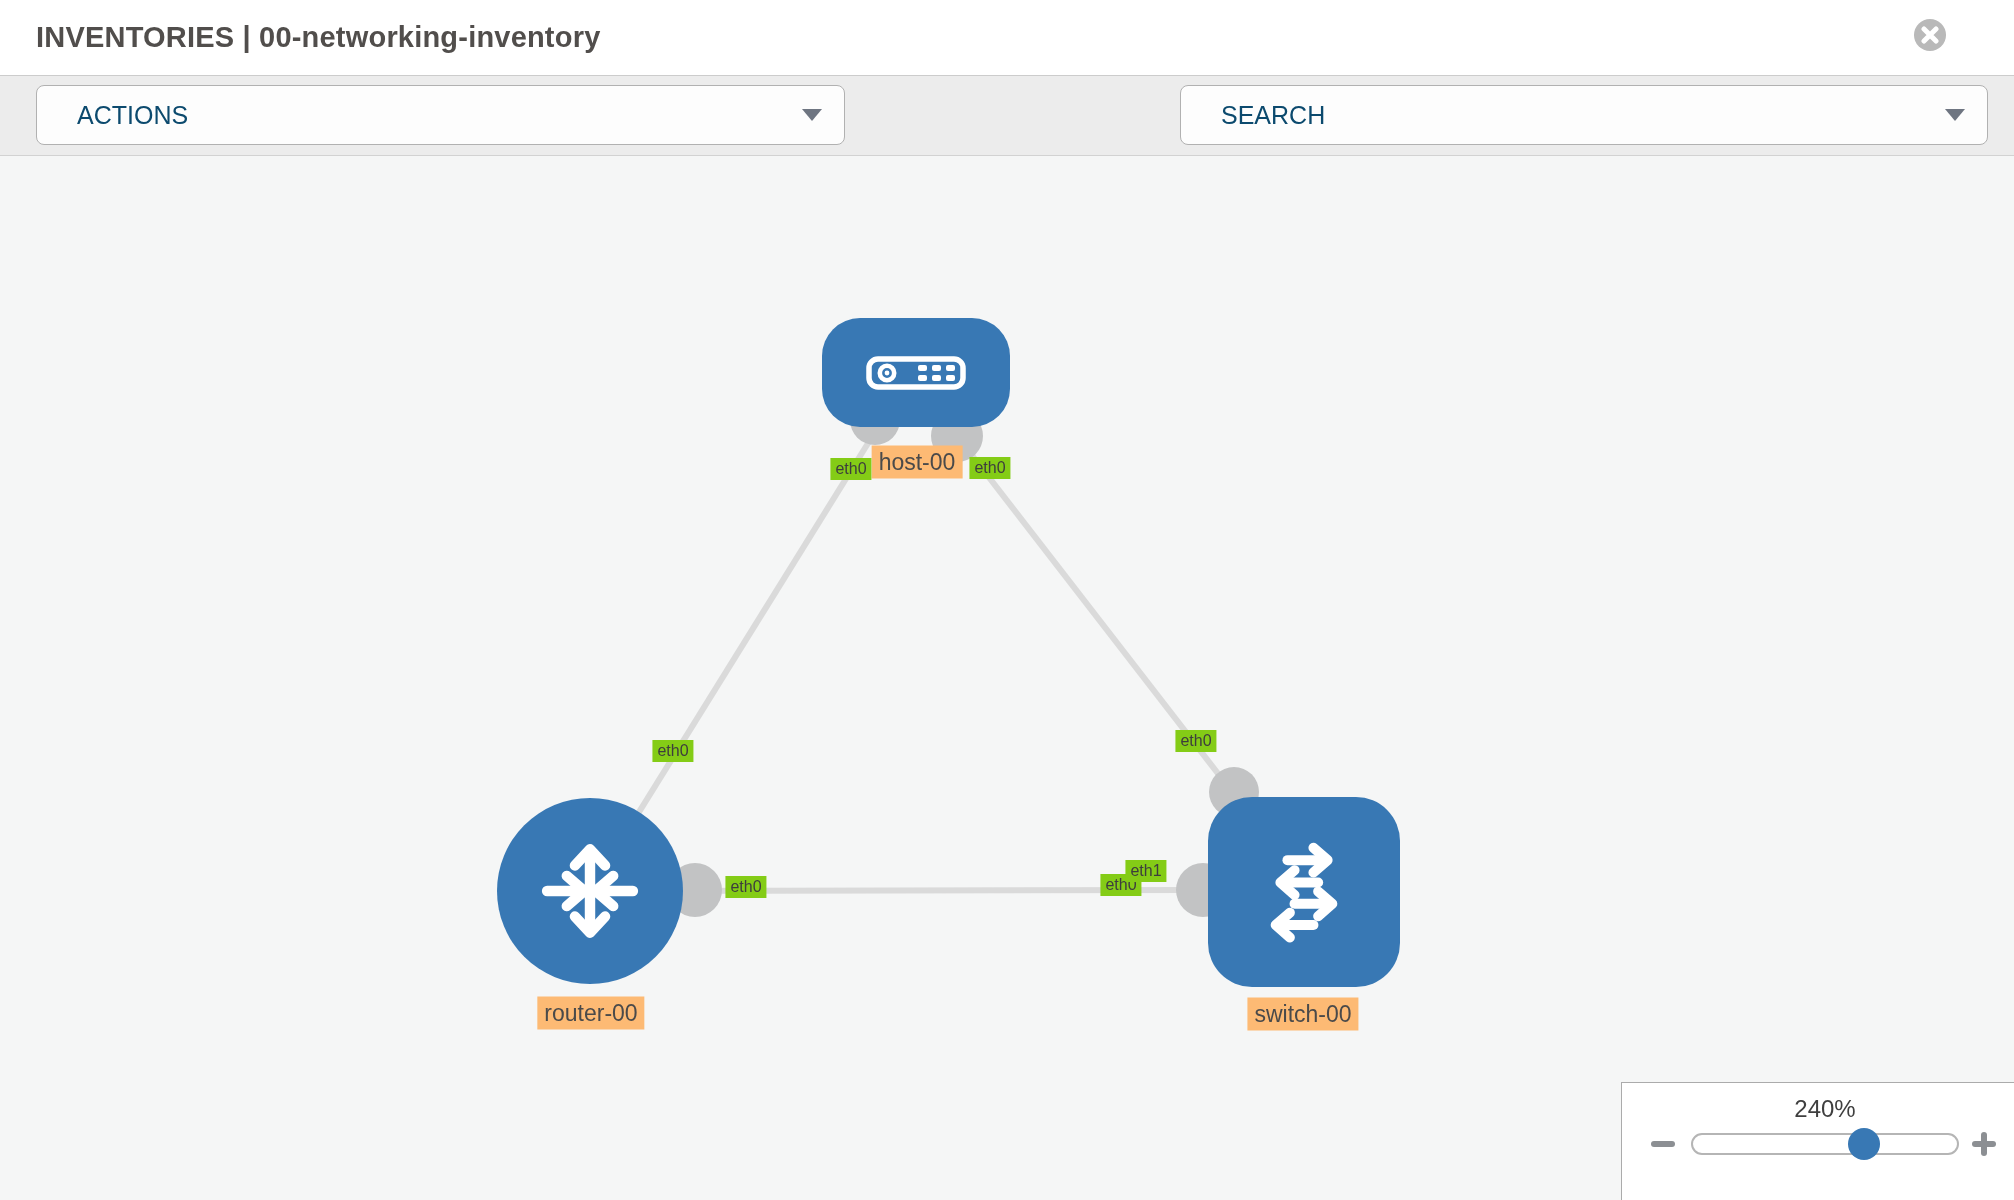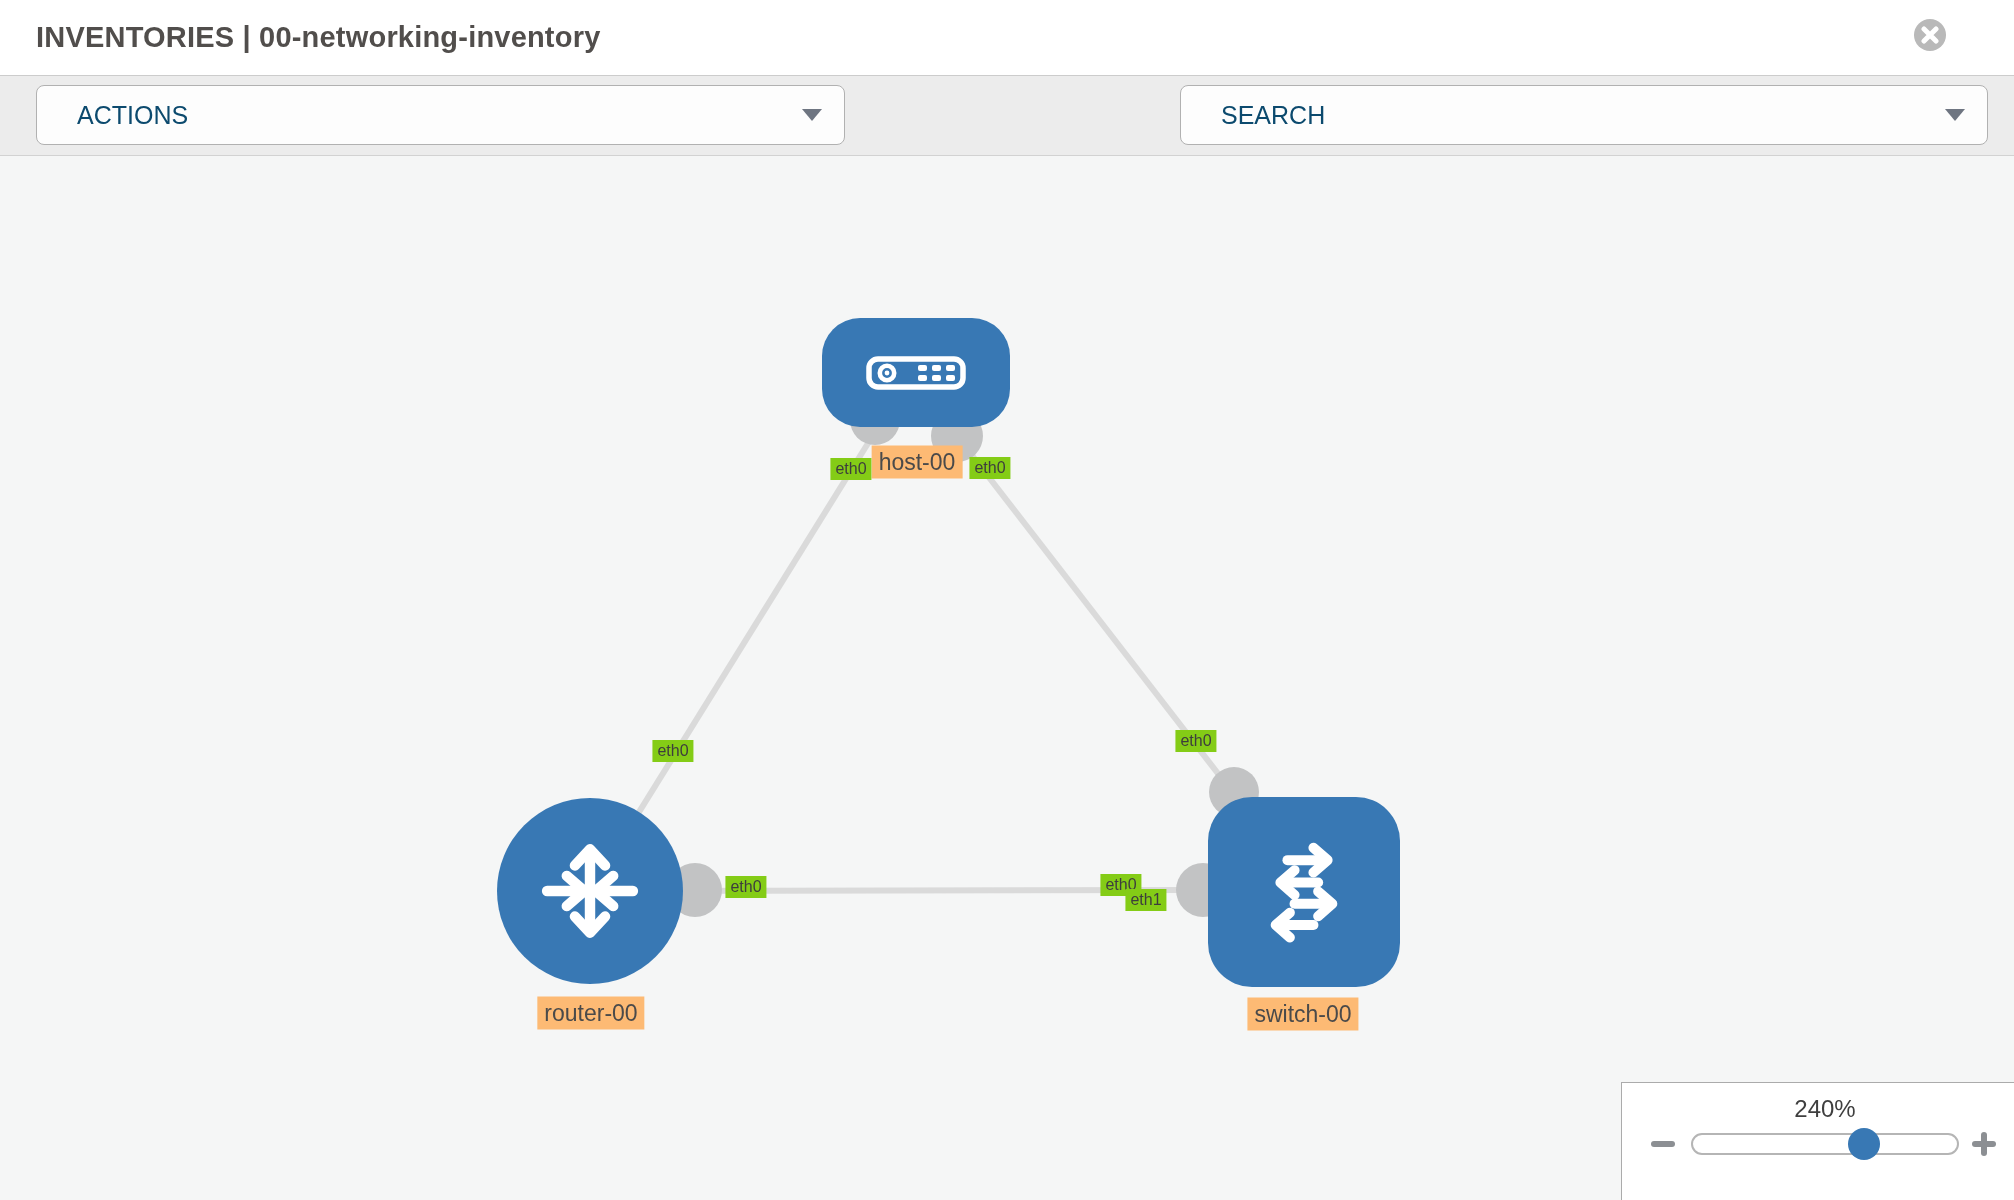--- a/index.html
+++ b/index.html
@@ -189,21 +189,21 @@
     <div class="node-label" style="left:917px;top:306px">host-00</div>
     <div class="node-label" style="left:591px;top:857px">router-00</div>
     <div class="node-label" style="left:1303px;top:858px">switch-00</div>
 
     <div class="iface-label" style="left:851px;top:313px">eth0</div>
     <div class="iface-label" style="left:990px;top:312px">eth0</div>
     <div class="iface-label" style="left:673px;top:595px">eth0</div>
     <div class="iface-label" style="left:1196px;top:585px">eth0</div>
     <div class="iface-label" style="left:746px;top:731px">eth0</div>
     <div class="iface-label" style="left:1121px;top:729px">eth0</div>
-    <div class="iface-label" style="left:1146px;top:744px">eth1</div>
+    <div class="iface-label" style="left:1146px;top:715px">eth1</div>
 
     <div class="zoom-panel">
       <div class="zoom-level">240%</div>
       <div class="zoom-minus">
         <div class="hbar"></div>
       </div>
       <div class="slider-track"></div>
       <div class="slider-handle"></div>
       <div class="zoom-plus">
         <div class="hbar"></div>

